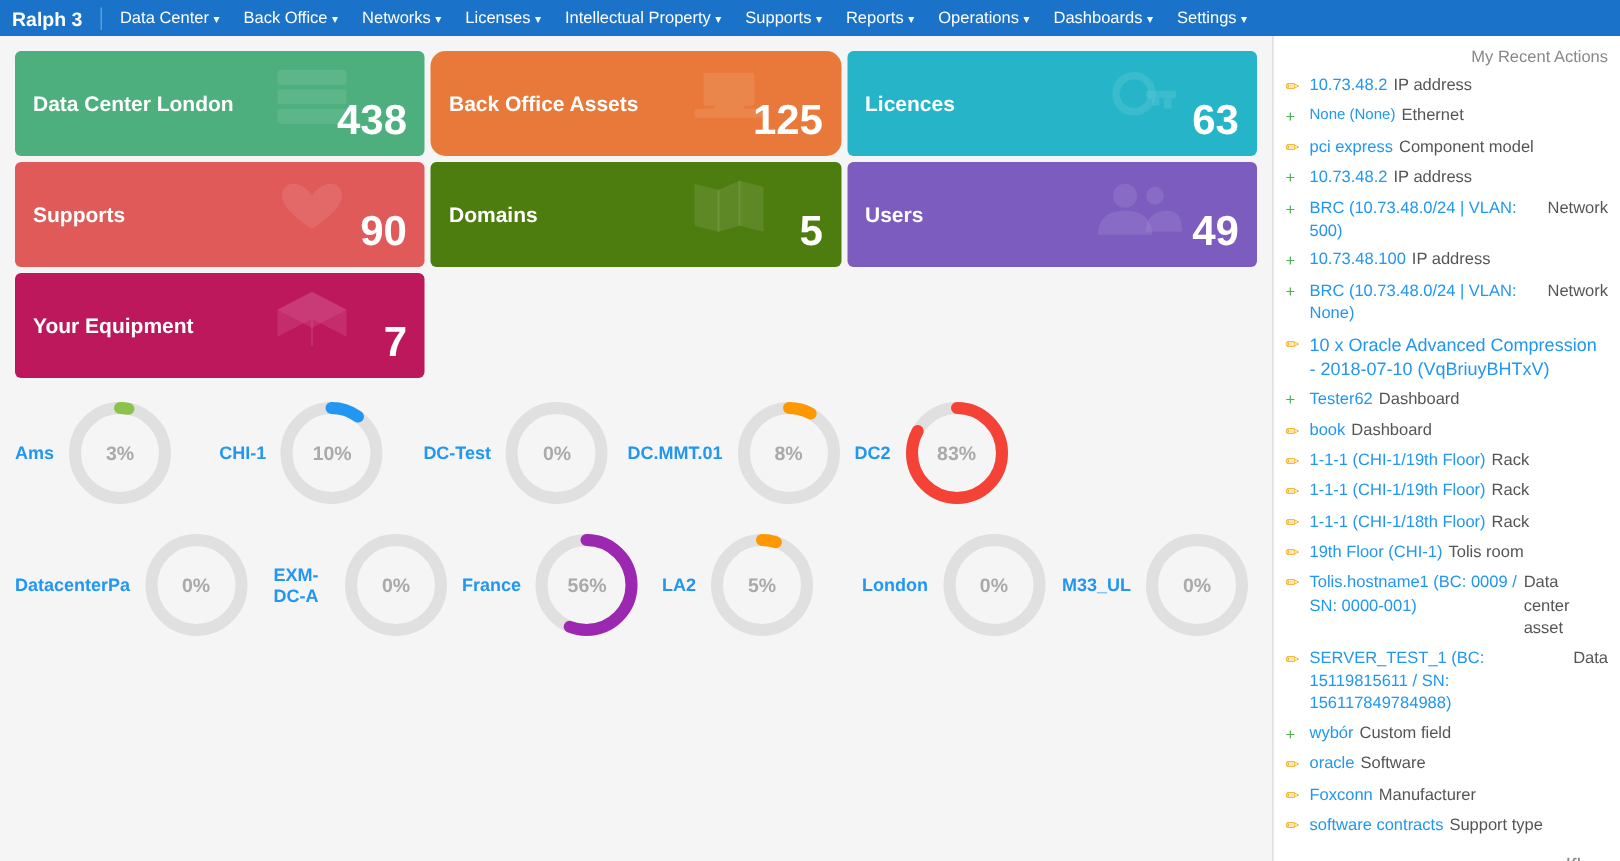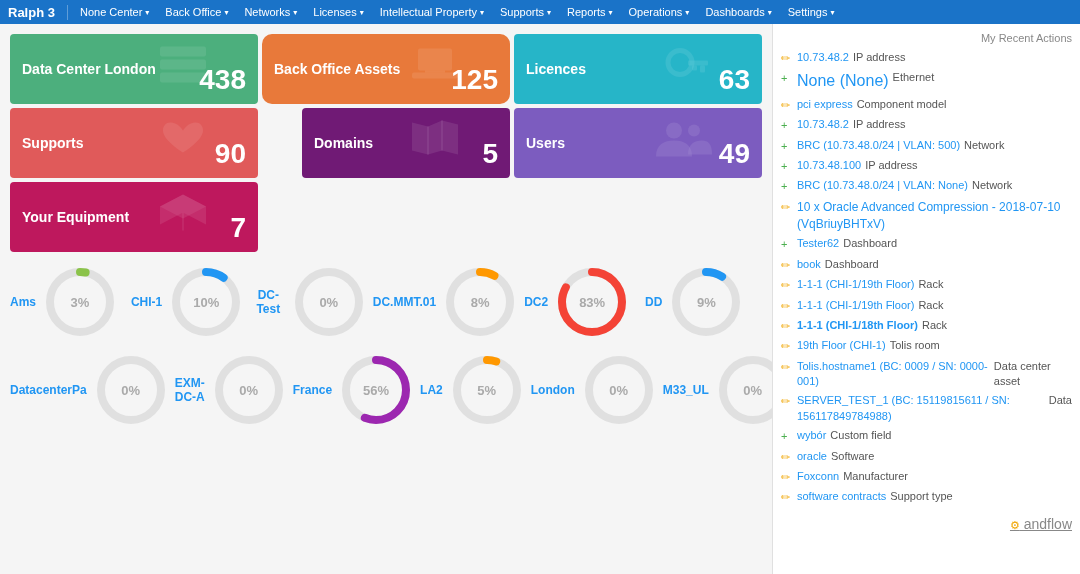--- a/index.html
+++ b/index.html
@@ -62,21 +62,21 @@
       padding: 8px 12px;
       display: flex;
       align-items: center;
       justify-content: space-between;
       position: relative;
       overflow: hidden;
     }
     .card-green { background: #4caf7d; }
     .card-orange { background: #e8793a; border-radius: 10px; }
     .card-red { background: #e05a5a; }
-    .card-pink { background: #701a75; margin-left: 40px; }
+    .card-pink { background: #4d7c0f; }
     .card-cyan { background: #26b5c8; }
     .card-purple { background: #7c5cbf; }
     .card-teal { background: #be185d; }
 
     .card-text { }
     .card-title { font-size: 14px; font-weight: bold; }
     .card-icon {
       font-size: 36px;
       opacity: 0.3;
       position: absolute;
@@ -124,21 +124,21 @@
       top: 50%;
       left: 50%;
       transform: translate(-50%, -50%);
       font-size: 13px;
       color: #aaa;
       font-weight: bold;
     }
 
     
     .right-sidebar {
-      width: 308px;
+      width: 232px;
       background: #fff;
       border-left: 1px solid #e0e0e0;
       padding: 8px;
       overflow-y: auto;
       height: calc(574px - 24px);
     }
     .sidebar-title {
       text-align: right;
       font-size: 11px;
       color: #888;
@@ -169,21 +169,21 @@
       text-decoration: underline;
     }
     .andflow-logo span { color: #f0a500; font-size: 11px; }
   </style>
 </head>
 <body>
 
 <nav class="navbar">
   <div class="nav-brand">Ralph 3</div>
   <div class="nav-item">
-    <span>None Center</span>
+    <span>Data Center</span>
     <span class="nav-arrow">▾</span>
   </div>
   <div class="nav-item">
     <span>Back Office</span>
     <span class="nav-arrow">▾</span>
   </div>
   <div class="nav-item">
     <span>Networks</span>
     <span class="nav-arrow">▾</span>
   </div>
@@ -350,27 +350,20 @@
               <circle cx="40" cy="40" r="30" fill="none" stroke="#FF9800" stroke-width="8" stroke-dasharray="15.079644737231007 173.41591447815657" stroke-linecap="round"></circle>
             </svg><div class="donut-pct">8%</div></div>
         </div>
         <div class="chart-item">
           <div class="chart-label">DC2</div>
           <div class="donut-container"><svg width="80" height="80" viewBox="0 0 80 80" style="transform: rotate(-90deg);">
               <circle cx="40" cy="40" r="30" fill="none" stroke="#e0e0e0" stroke-width="8"></circle>
               <circle cx="40" cy="40" r="30" fill="none" stroke="#f44336" stroke-width="8" stroke-dasharray="156.45131414877167 32.0442450666159" stroke-linecap="round"></circle>
             </svg><div class="donut-pct">83%</div></div>
         </div>
-        <div class="chart-item">
-          <div class="chart-label">DD</div>
-          <div class="donut-container"><svg width="80" height="80" viewBox="0 0 80 80" style="transform: rotate(-90deg);">
-              <circle cx="40" cy="40" r="30" fill="none" stroke="#e0e0e0" stroke-width="8"></circle>
-              <circle cx="40" cy="40" r="30" fill="none" stroke="#2196F3" stroke-width="8" stroke-dasharray="16.96460032938488 171.53095888600268" stroke-linecap="round"></circle>
-            </svg><div class="donut-pct">9%</div></div>
-        </div>
       </div>
 
     <div class="charts-section" id="charts-row2">
         <div class="chart-item">
           <div class="chart-label">DatacenterPa</div>
           <div class="donut-container"><svg width="80" height="80" viewBox="0 0 80 80" style="transform: rotate(-90deg);">
               <circle cx="40" cy="40" r="30" fill="none" stroke="#e0e0e0" stroke-width="8"></circle>
             </svg><div class="donut-pct">0%</div></div>
         </div>
         <div class="chart-item">
@@ -411,21 +404,21 @@
   <div class="right-sidebar">
     <div class="sidebar-title">My Recent Actions</div>
     <div id="sidebar-items">
         <div class="sidebar-item">
           <span class="sidebar-icon icon-yellow">✏</span>
           <span style="color: rgb(33, 150, 243); cursor: pointer; font-size: 11px;">10.73.48.2</span>
           <span class="sidebar-text"> IP address</span>
         </div>
         <div class="sidebar-item">
           <span class="sidebar-icon icon-green">+</span>
-          <span style="color: rgb(33, 150, 243); cursor: pointer; font-size: 16px;">None (None)</span>
+          <span style="color: rgb(33, 150, 243); cursor: pointer; font-size: 10px;">None (None)</span>
           <span class="sidebar-text"> Ethernet</span>
         </div>
         <div class="sidebar-item">
           <span class="sidebar-icon icon-yellow">✏</span>
           <span style="color: rgb(33, 150, 243); cursor: pointer; font-size: 11px;">pci express</span>
           <span class="sidebar-text"> Component model</span>
         </div>
         <div class="sidebar-item">
           <span class="sidebar-icon icon-green">+</span>
           <span style="color: rgb(33, 150, 243); cursor: pointer; font-size: 11px;">10.73.48.2</span>
@@ -466,21 +459,21 @@
           <span style="color: rgb(33, 150, 243); cursor: pointer; font-size: 11px;">1-1-1 (CHI-1/19th Floor)</span>
           <span class="sidebar-text"> Rack</span>
         </div>
         <div class="sidebar-item">
           <span class="sidebar-icon icon-yellow">✏</span>
           <span style="color: rgb(33, 150, 243); cursor: pointer; font-size: 11px;">1-1-1 (CHI-1/19th Floor)</span>
           <span class="sidebar-text"> Rack</span>
         </div>
         <div class="sidebar-item">
           <span class="sidebar-icon icon-yellow">✏</span>
-          <span style="color: rgb(33, 150, 243); cursor: pointer; font-size: 11px; font-weight: bold;">1-1-1 (CHI-1/18th Floor)</span>
+          <span style="color: rgb(33, 150, 243); cursor: pointer; font-size: 11px;">1-1-1 (CHI-1/18th Floor)</span>
           <span class="sidebar-text"> Rack</span>
         </div>
         <div class="sidebar-item">
           <span class="sidebar-icon icon-yellow">✏</span>
           <span style="color: rgb(33, 150, 243); cursor: pointer; font-size: 11px;">19th Floor (CHI-1)</span>
           <span class="sidebar-text"> Tolis room</span>
         </div>
         <div class="sidebar-item">
           <span class="sidebar-icon icon-yellow">✏</span>
           <span style="color: rgb(33, 150, 243); cursor: pointer; font-size: 11px;">Tolis.hostname1 (BC: 0009 / SN: 0000-001)</span>

